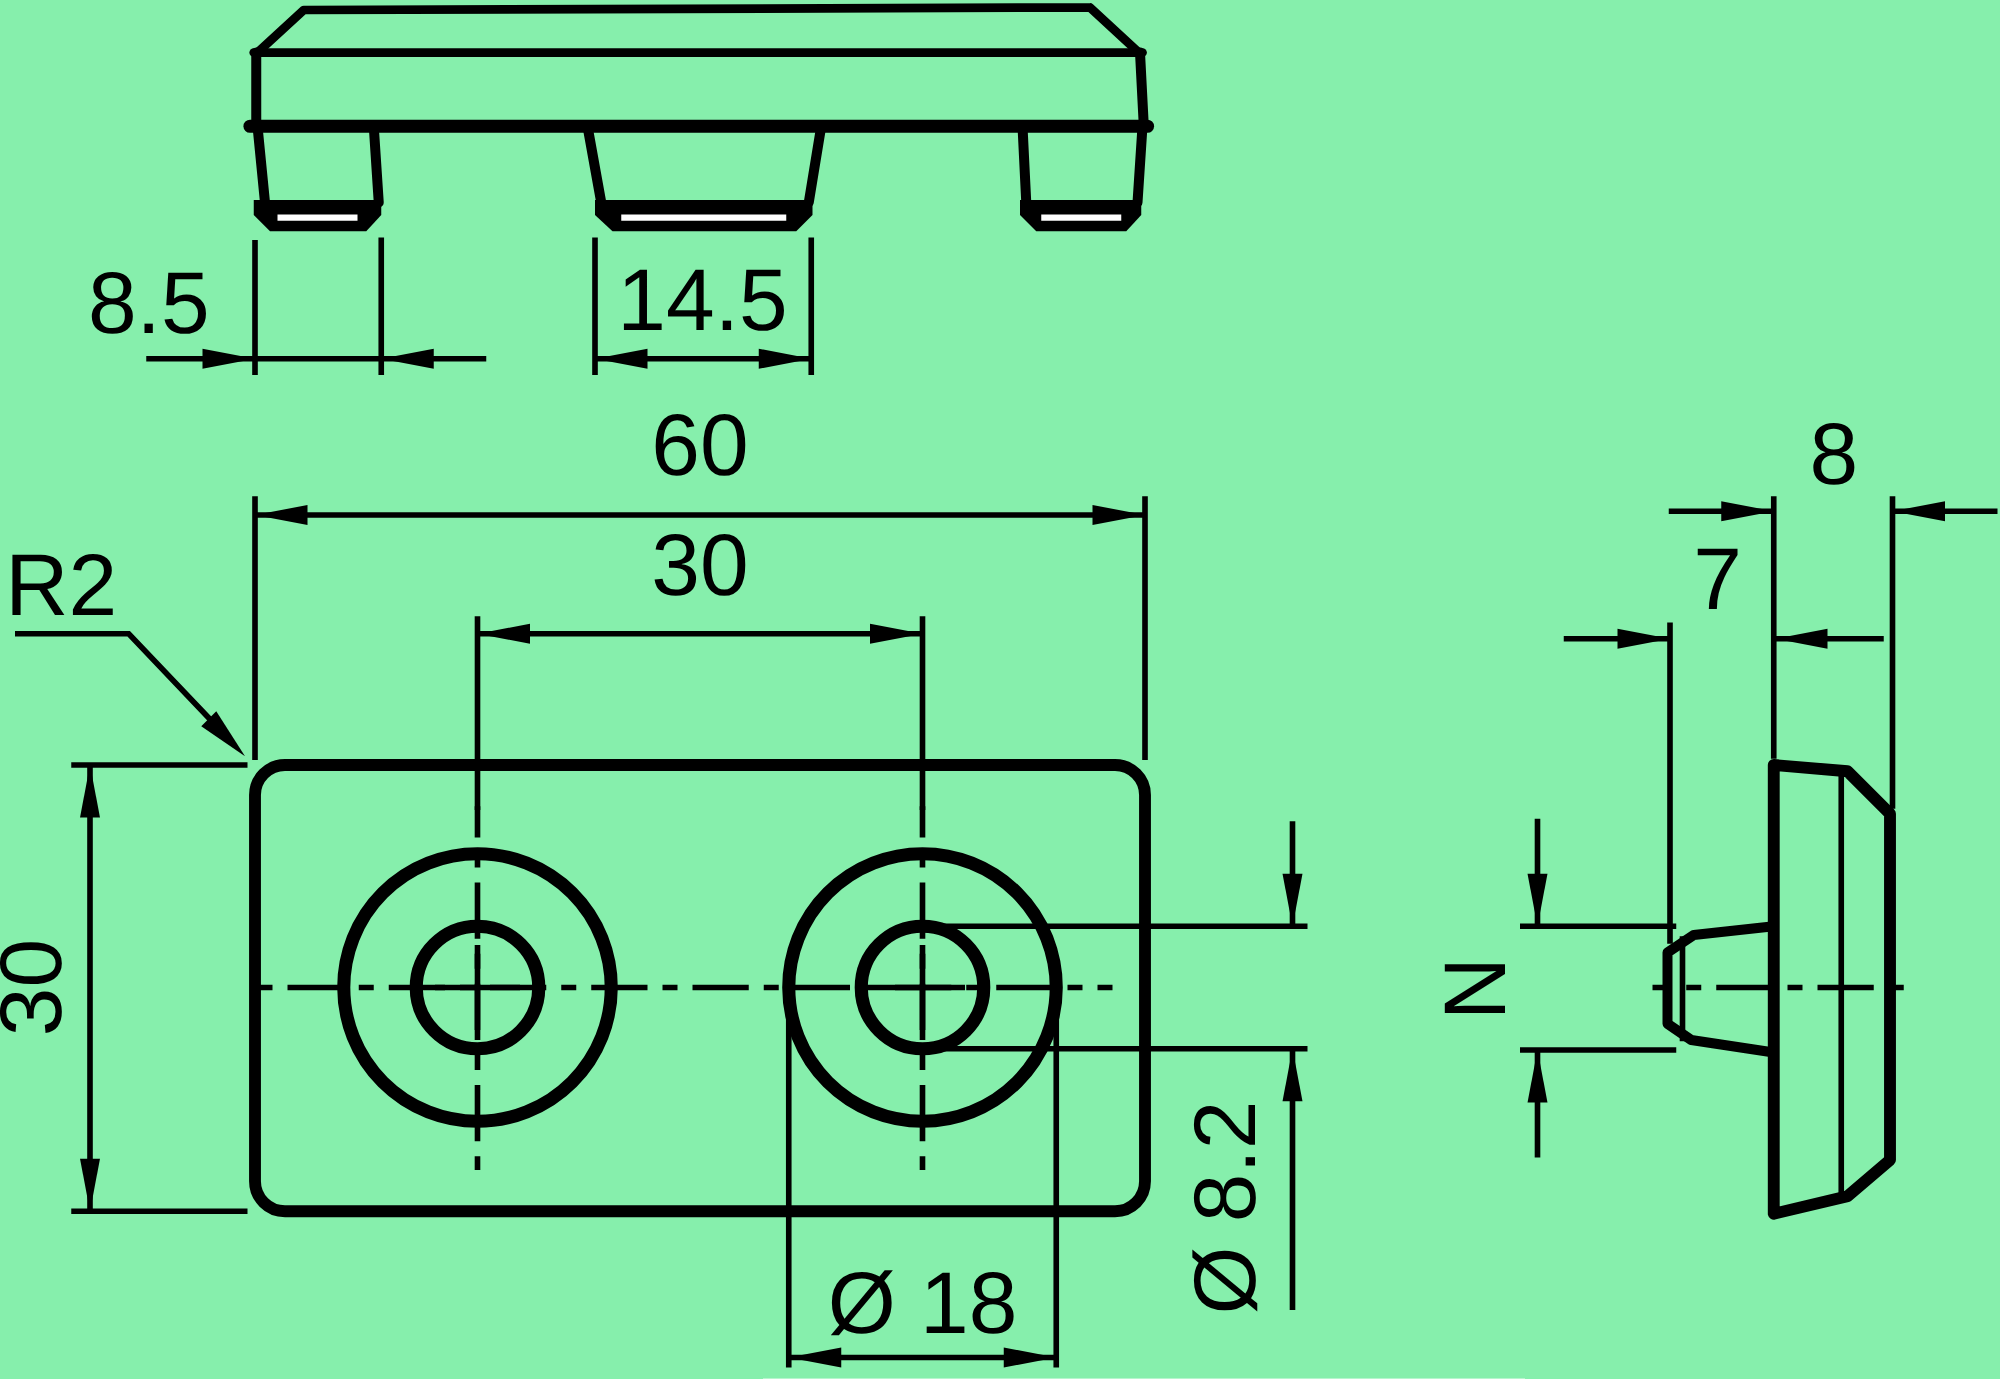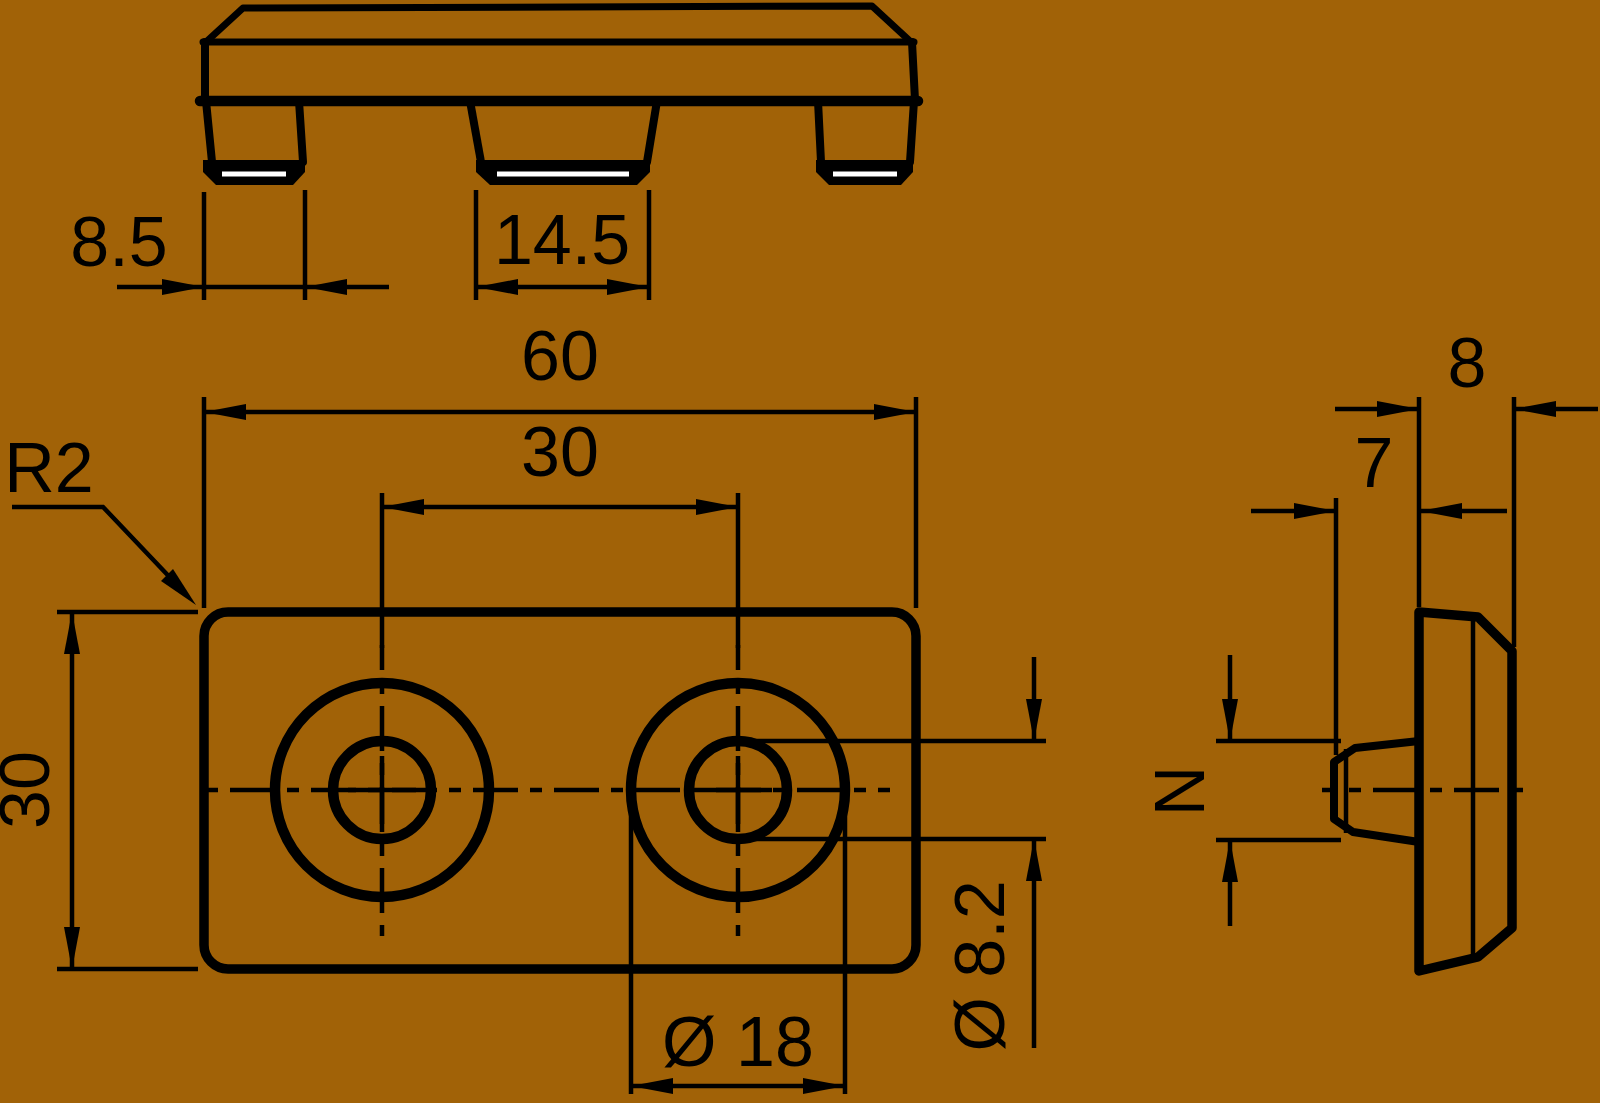--- a/index.html
+++ b/index.html
@@ -1,16 +1,16 @@
 <!DOCTYPE html>
 <html><head>
 <meta charset="utf-8">
 <style>
   html,body{margin:0;padding:0;background:#ffffff;}
-  .stage{position:relative;width:1600px;height:1103px;background:#a16207;overflow:hidden;}
+  .stage{position:relative;width:1600px;height:1103px;background:#86efac;overflow:hidden;}
   .outline{stroke:#000;fill:none;stroke-linejoin:round;stroke-linecap:round;}
   .w10{stroke-width:10.5;}
   .w9{stroke-width:9.5;}
   .w8{stroke-width:8;}
   .w7{stroke-width:7;}
   .thin{stroke:#000;stroke-width:4.5;fill:none;stroke-linecap:butt;}
   .cl{stroke:#000;stroke-width:4.5;fill:none;stroke-linecap:butt;stroke-dasharray:45 12 12 12;}
   .arrow{fill:#000;stroke:none;}
   .foot{fill:#000;stroke:none;}
   .slit{stroke:#fff;stroke-width:5;fill:none;stroke-linecap:butt;}

